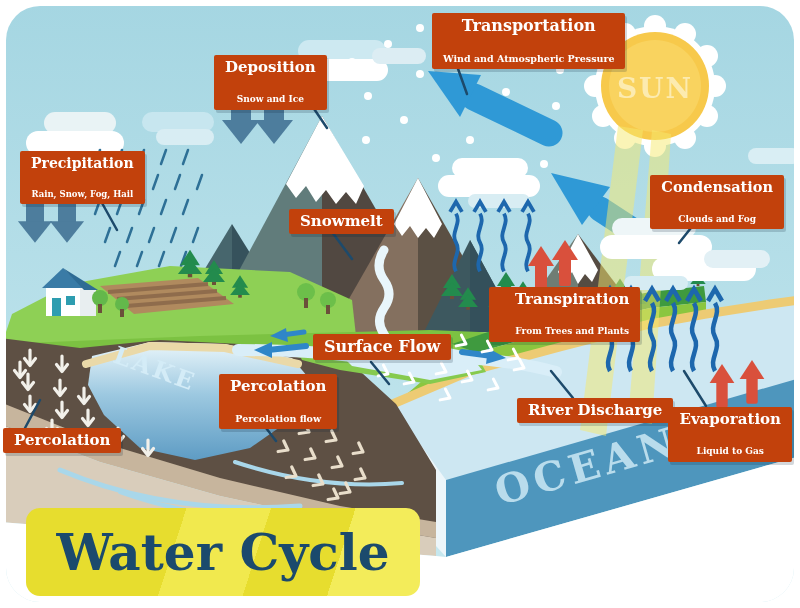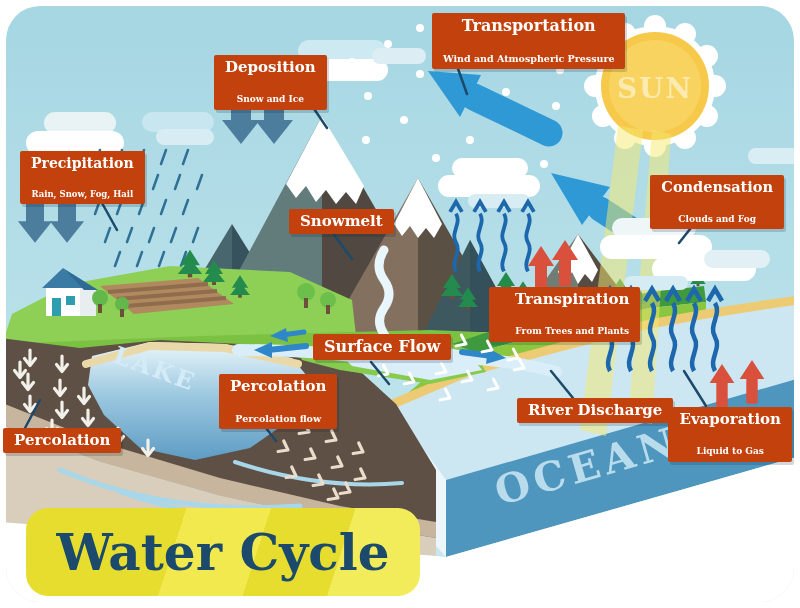--- a/index.html
+++ b/index.html
@@ -9,21 +9,21 @@
   .callout{position:absolute;background:#c2410c;color:#ffffff;text-align:center;
            padding:4px 11px;white-space:nowrap;border-radius:2px;
            box-shadow:2px 3px 0 rgba(10,35,55,.18);z-index:30;}
   .ct{font-weight:700;font-size:15px;line-height:1.15;}
   .cs{font-weight:700;font-size:9px;line-height:1.25;margin-top:18px;}
   .word{position:absolute;font-weight:700;z-index:20;}
   .sun-word{left:611px;top:72px;width:88px;text-align:center;font-size:28px;color:#fcebb0;letter-spacing:2px;}
   .lake-word{left:112px;top:354px;font-size:24px;color:#d4ecf7;letter-spacing:3px;transform:rotate(20deg);}
   .ocean-word{left:472px;top:442px;width:230px;text-align:center;font-size:40px;color:#b9dcec;
               letter-spacing:5px;transform:rotate(-16deg);}
-  .banner{position:absolute;left:26px;top:508px;width:394px;height:88px;border-radius:22px;z-index:40;
+  .banner{position:absolute;left:26px;top:508px;width:394px;height:88px;border-radius:14px;z-index:40;
           background:linear-gradient(108deg,#e7dd2e 0%,#e7dd2e 38%,#f1e94e 38%,#f1e94e 58%,#e7dd2e 58%,#e7dd2e 78%,#f3ec5a 78%);
           display:flex;align-items:center;justify-content:center;
           font-size:50px;font-weight:700;color:#1b4a6d;}
 </style>
 </head>
 <body>
 
 <div class="stage">
 
 <svg class="scene" width="800" height="608" viewBox="0 0 800 608">

